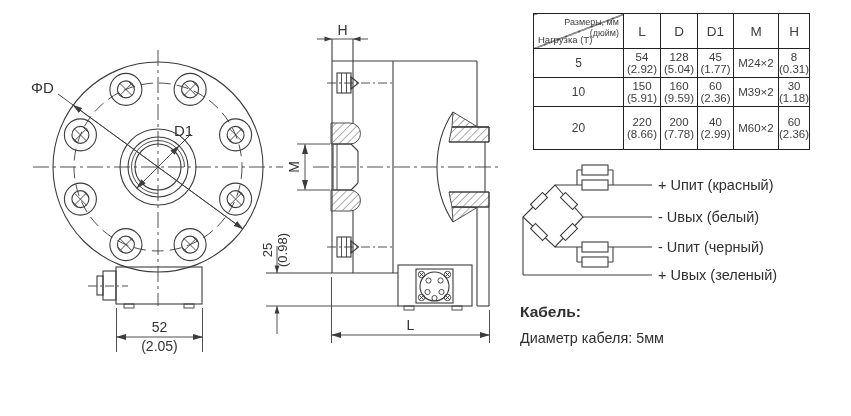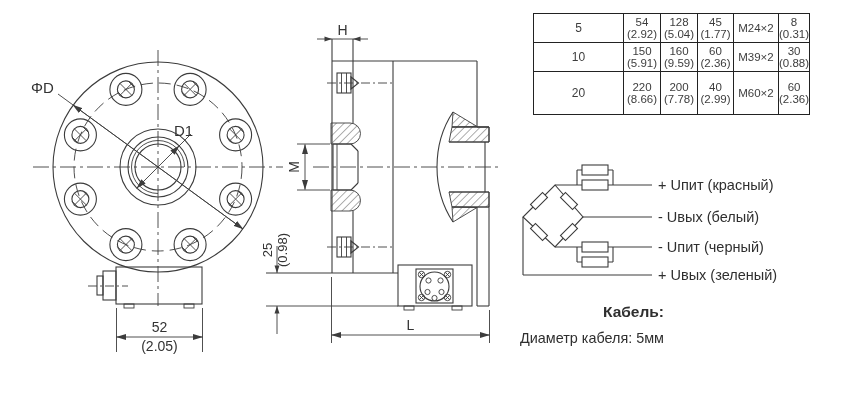--- a/index.html
+++ b/index.html
@@ -30,21 +30,21 @@
   .corner{position:relative;background:linear-gradient(to bottom right,
            transparent 49.2%, #222 49.2%, #222 50.8%, transparent 50.8%);}
   .corner-tr{position:absolute;top:3px;right:4px;font-size:9px;line-height:10.5px;text-align:right;}
   .corner-bl{position:absolute;bottom:3px;left:4px;font-size:9.5px;}
   .colhead{font-size:13.5px;}
   .load{font-size:12px;}
   .cell2 .mm,.cell2 .in{font-size:11.5px;line-height:12.5px;}
   .mcell{font-size:11.5px;}
 
   
-  .cable{position:absolute;left:520px;top:303px;color:#2f2f2f;text-align:right;}
+  .cable{position:absolute;left:520px;top:303px;color:#2f2f2f;}
   .cable-title{font-weight:bold;font-size:15.5px;margin:0 0 7px 0;}
   .cable-line{font-size:14.4px;line-height:21.5px;margin:0;}
 </style>
 </head>
 <body>
 
 <div id="stage">
 
   <svg id="drawing" width="851" height="416" viewBox="0 0 851 416">
     <defs>
@@ -256,20 +256,34 @@
   <table class="spec-table">
     <colgroup>
       <col style="width:90px">
         <col style="width:37px">
         <col style="width:37px">
       <col style="width:36px">
         <col style="width:45px">
         <col style="width:28px">
     </colgroup>
     <tbody>
+        <tr style="height:35px">
+      <th class="corner">
+        <span class="corner-tr">
+          <span>Размеры, мм</span><br>
+          <span>(дюйм)</span>
+        </span>
+        <span class="corner-bl">Нагрузка (Т)</span>
+      </th>
+      <th class="colhead">L</th>
+      <th class="colhead">D</th>
+      <th class="colhead">D1</th>
+      <th class="colhead">M</th>
+      <th class="colhead">H</th>
+    </tr>
     <tr style="height:29px">
       <td class="load">5</td>
       <td class="cell2">
         <div class="mm">54</div>
             <div class="in">(2.92)</div>
           </td>
       <td class="cell2">
         <div class="mm">128</div>
             <div class="in">(5.04)</div>
           </td>
@@ -293,21 +307,21 @@
         <div class="mm">160</div>
             <div class="in">(9.59)</div>
           </td>
       <td class="cell2">
         <div class="mm">60</div>
             <div class="in">(2.36)</div>
           </td>
       <td class="mcell">M39×2</td>
       <td class="cell2">
         <div class="mm">30</div>
-            <div class="in">(0.88)</div>
+            <div class="in">(1.18)</div>
           </td>
     </tr>
     <tr style="height:43px">
       <td class="load">20</td>
       <td class="cell2">
         <div class="mm">220</div>
             <div class="in">(8.66)</div>
           </td>
       <td class="cell2">
         <div class="mm">200</div>

